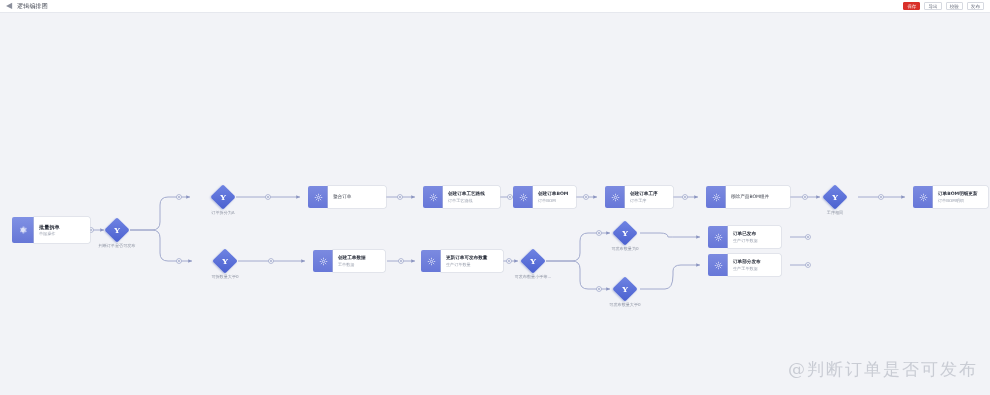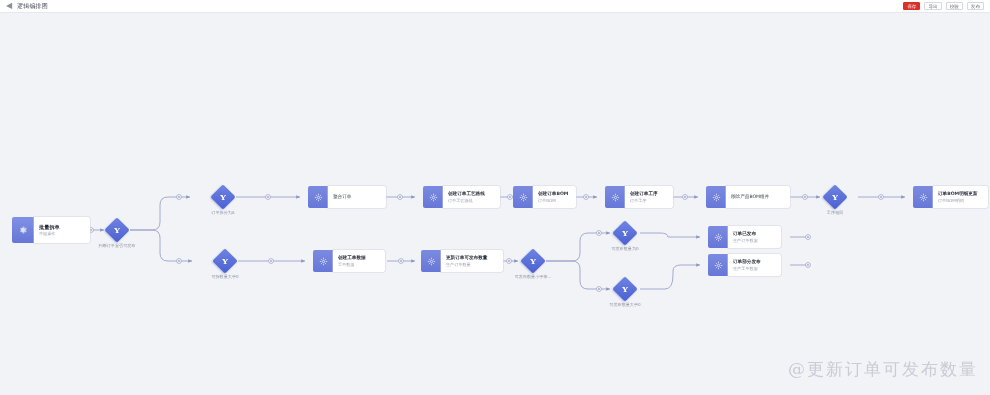--- a/index.html
+++ b/index.html
@@ -350,15 +350,15 @@
         <circle cx="12" cy="12" r="3.2"></circle>
           <path d="M12 2v4M12 18v4M2 12h4M18 12h4M5 5l2.8 2.8M16.2 16.2L19 19M19 5l-2.8 2.8M7.8 16.2L5 19"></path>
       </svg>
     </div>
     <div class="panel" style="width:53px;">
       <div class="t1">订单部分发布</div>
       <div class="t2">生产工单数据</div>
     </div>
   </div>
 
-  <div class="watermark">@更新订单可发布数量</div>
+  <div class="watermark">@判断订单是否可发布</div>
 
 </div>
 
 </body></html>

